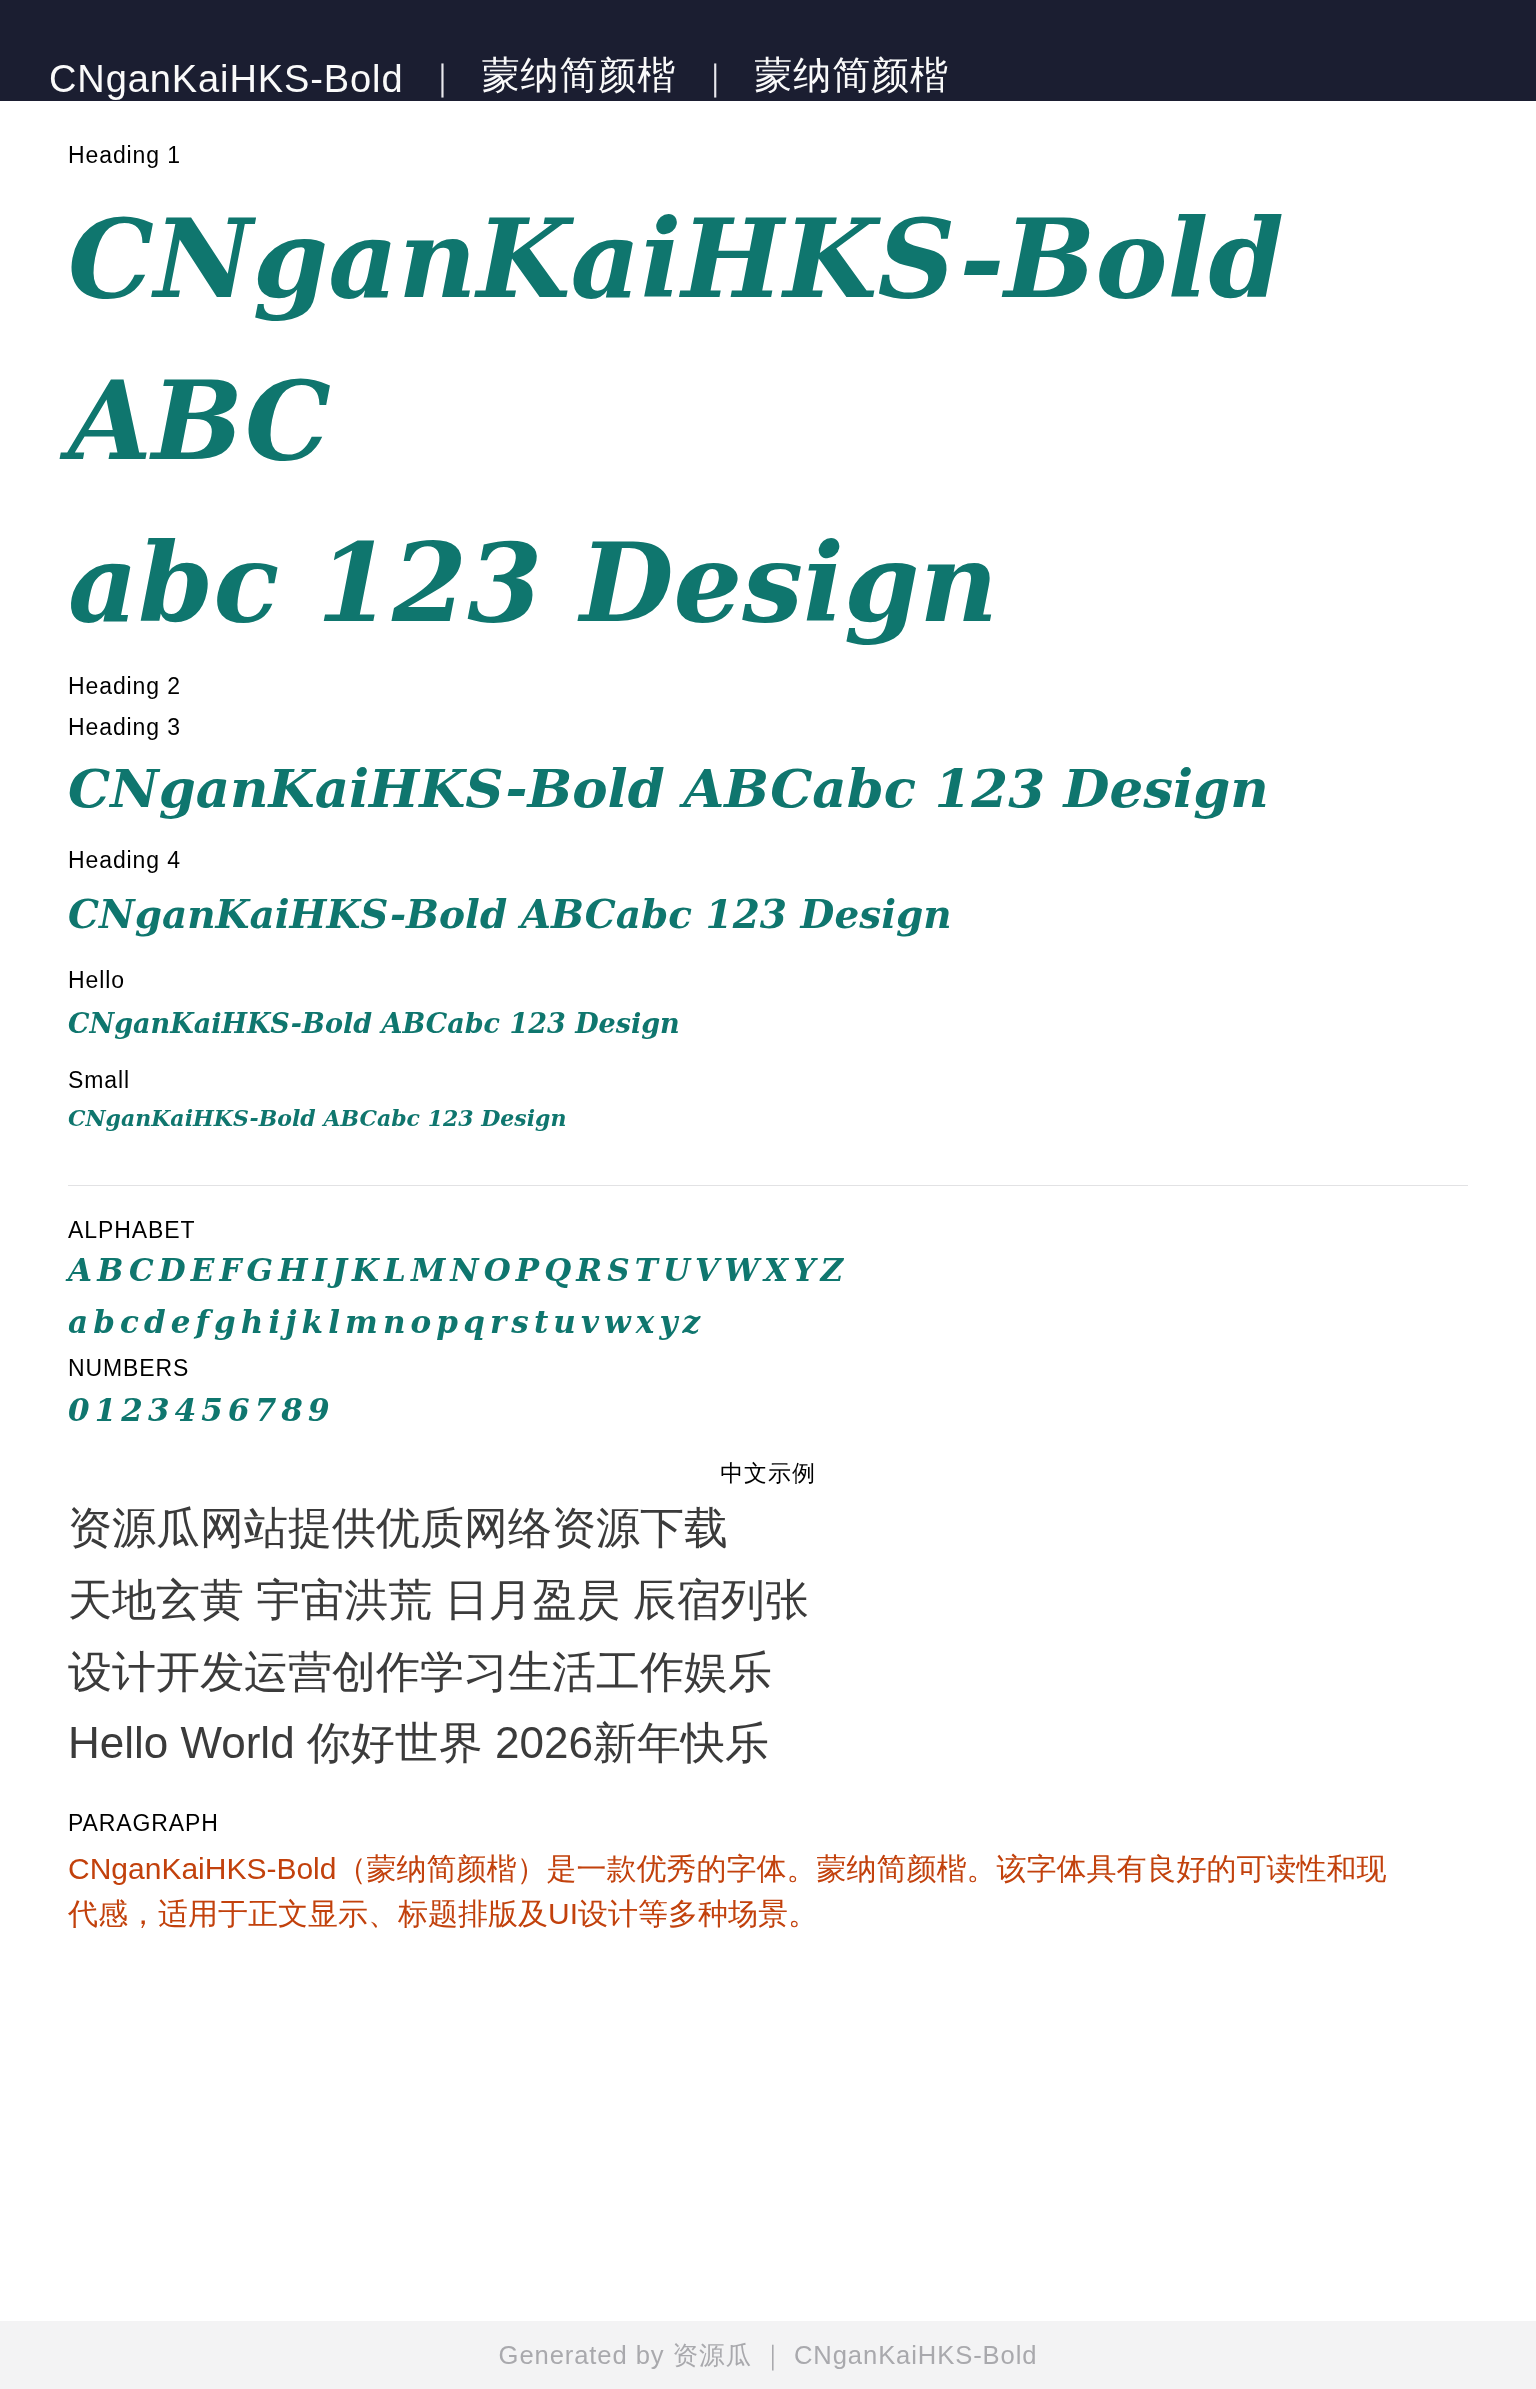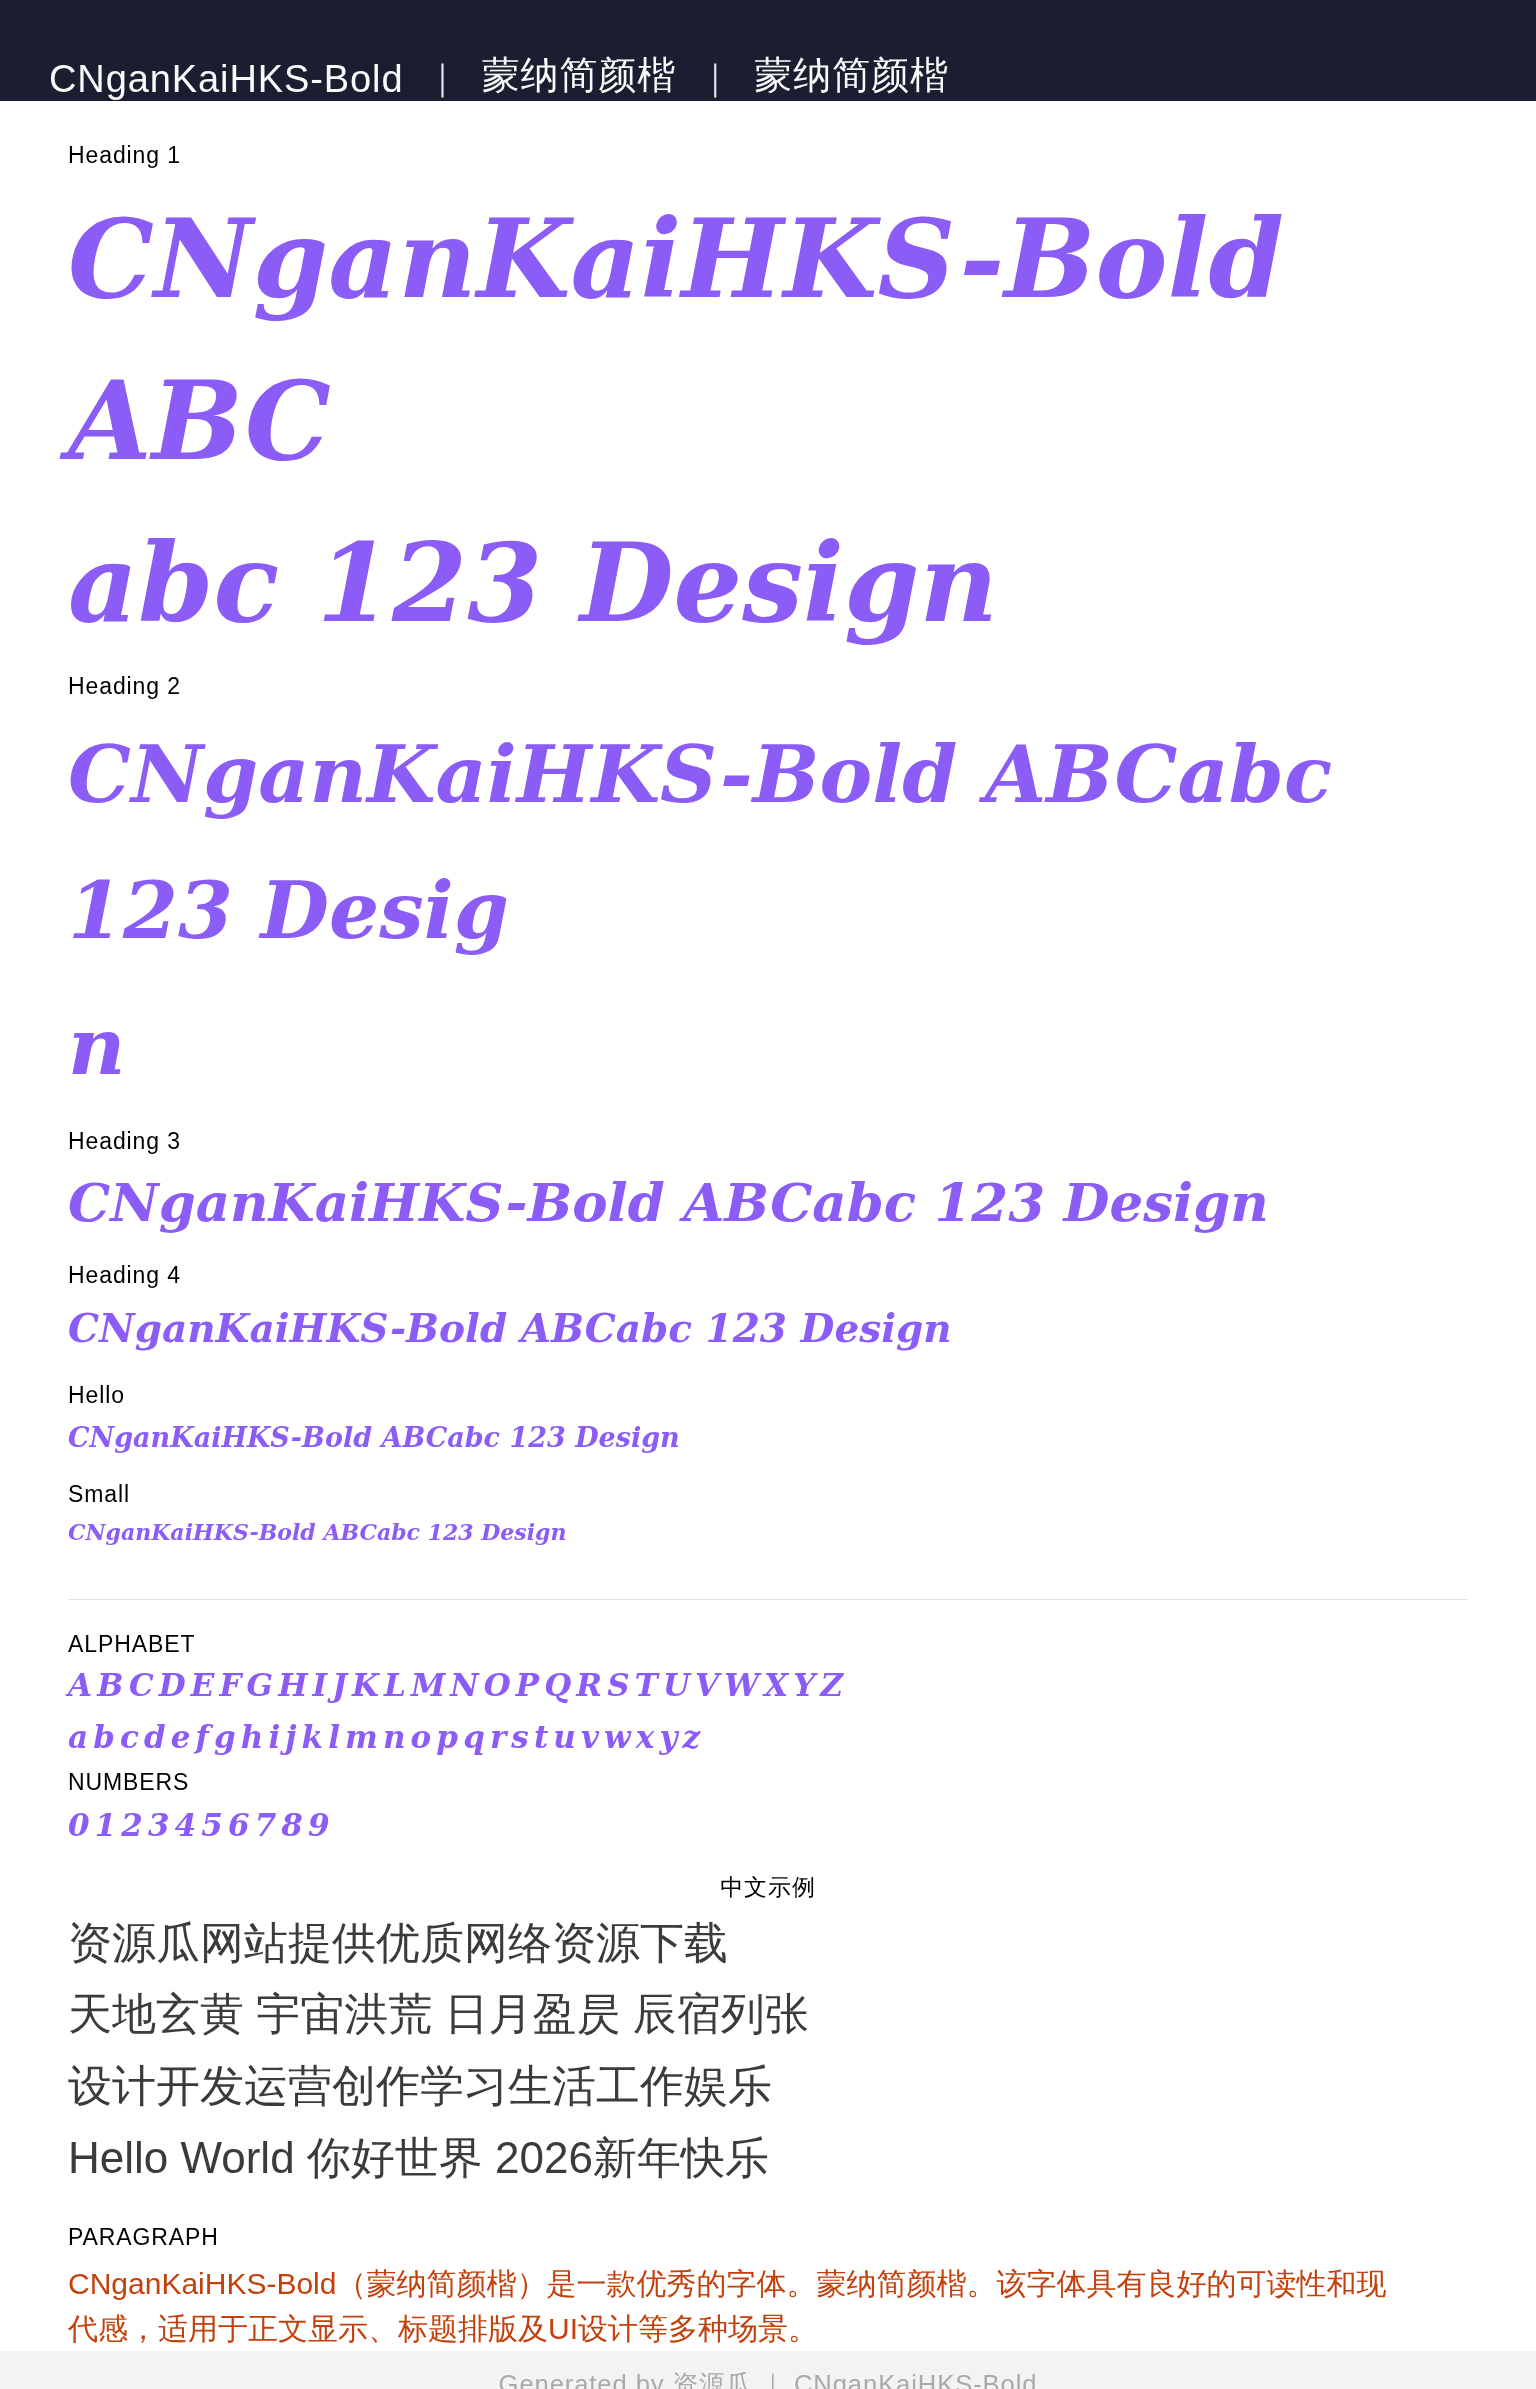--- a/index.html
+++ b/index.html
@@ -35,21 +35,21 @@
     color: #000000;
     font-size: 23px;
     letter-spacing: 0.9px;
     line-height: 1.2;
   }
 
   .script {
     font-family: "DejaVu Serif", serif;
     font-style: italic;
     font-weight: 700;
-    color: #8b5cf6;
+    color: #0f766e;
   }
   .script .line { display: block; }
 
   .h1-sample { font-size: 108px; line-height: 1.5;  margin-top: 8.5px; }
   .h2-sample { font-size: 79px;  line-height: 1.72; margin-top: 6.8px; }
   .h3-sample { font-size: 53px;  line-height: 1.45; margin-top: 8.5px; }
   .h4-sample { font-size: 39px;  line-height: 1.4;  margin-top: 12px; }
   .body-sample  { font-size: 27px; line-height: 1.4; margin-top: 10.2px; }
   .small-sample { font-size: 22px; line-height: 1.4; margin-top: 8.5px; }
 
@@ -118,24 +118,20 @@
 
   <main class="content">
 
     <div class="spec-label mt-first">Heading 1</div>
     <div class="script h1-sample">
       <span class="line">CNganKaiHKS-Bold ABC</span>
       <span class="line">abc 123 Design</span>
     </div>
 
     <div class="spec-label mt-label-2">Heading 2</div>
-    <div class="script h2-sample">
-      <span class="line">CNganKaiHKS-Bold ABCabc 123 Desig</span>
-      <span class="line">n</span>
-    </div>
 
     <div class="spec-label mt-label-3">Heading 3</div>
     <div class="script h3-sample">
       <span class="line">CNganKaiHKS-Bold ABCabc 123 Design</span>
     </div>
 
     <div class="spec-label mt-label-4">Heading 4</div>
     <div class="script h4-sample">
       <span class="line">CNganKaiHKS-Bold ABCabc 123 Design</span>
     </div>

